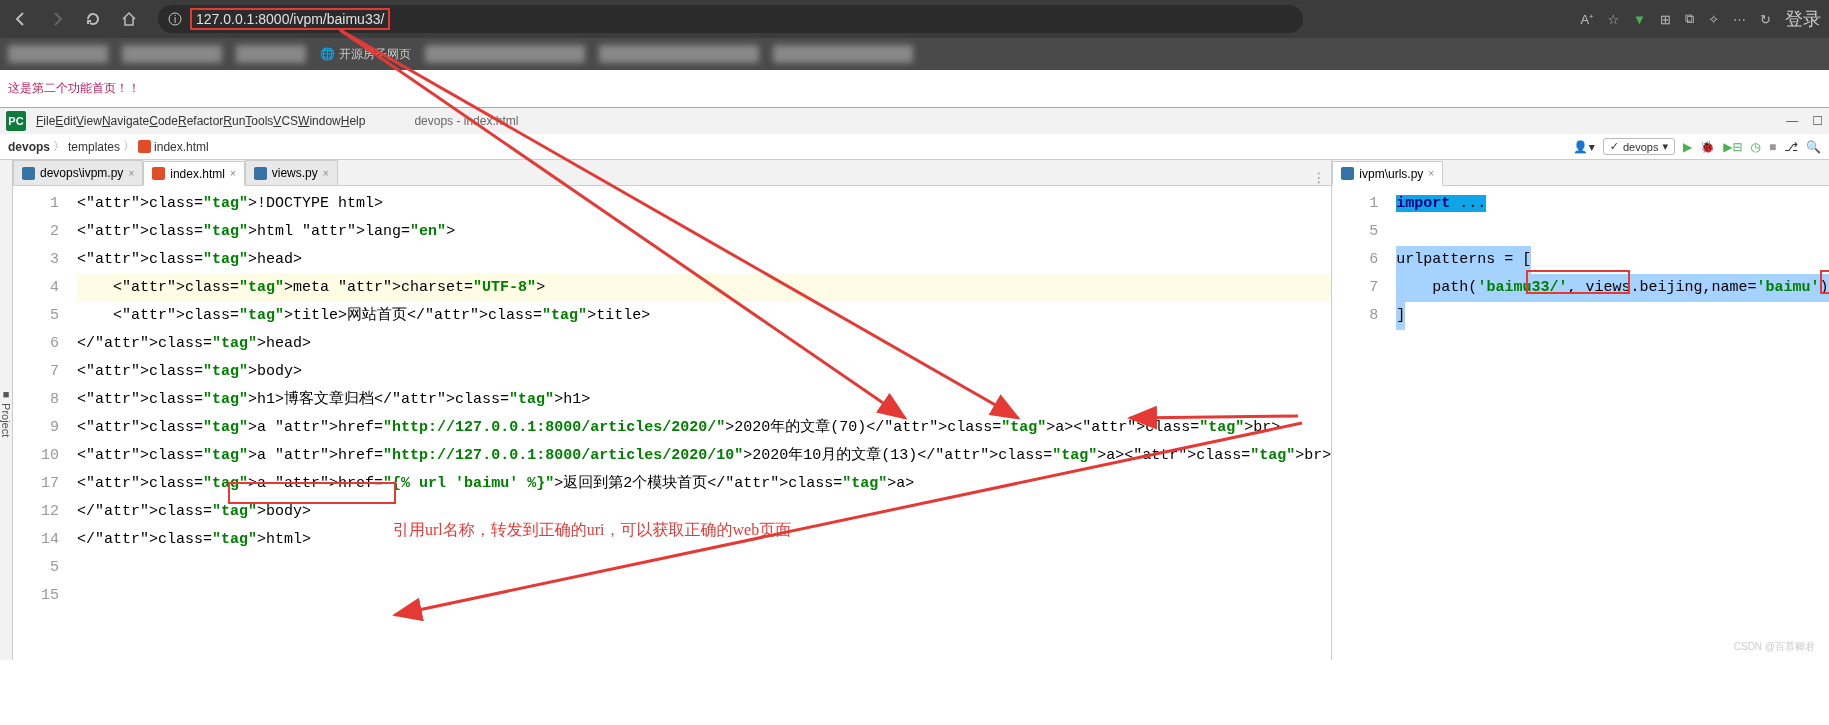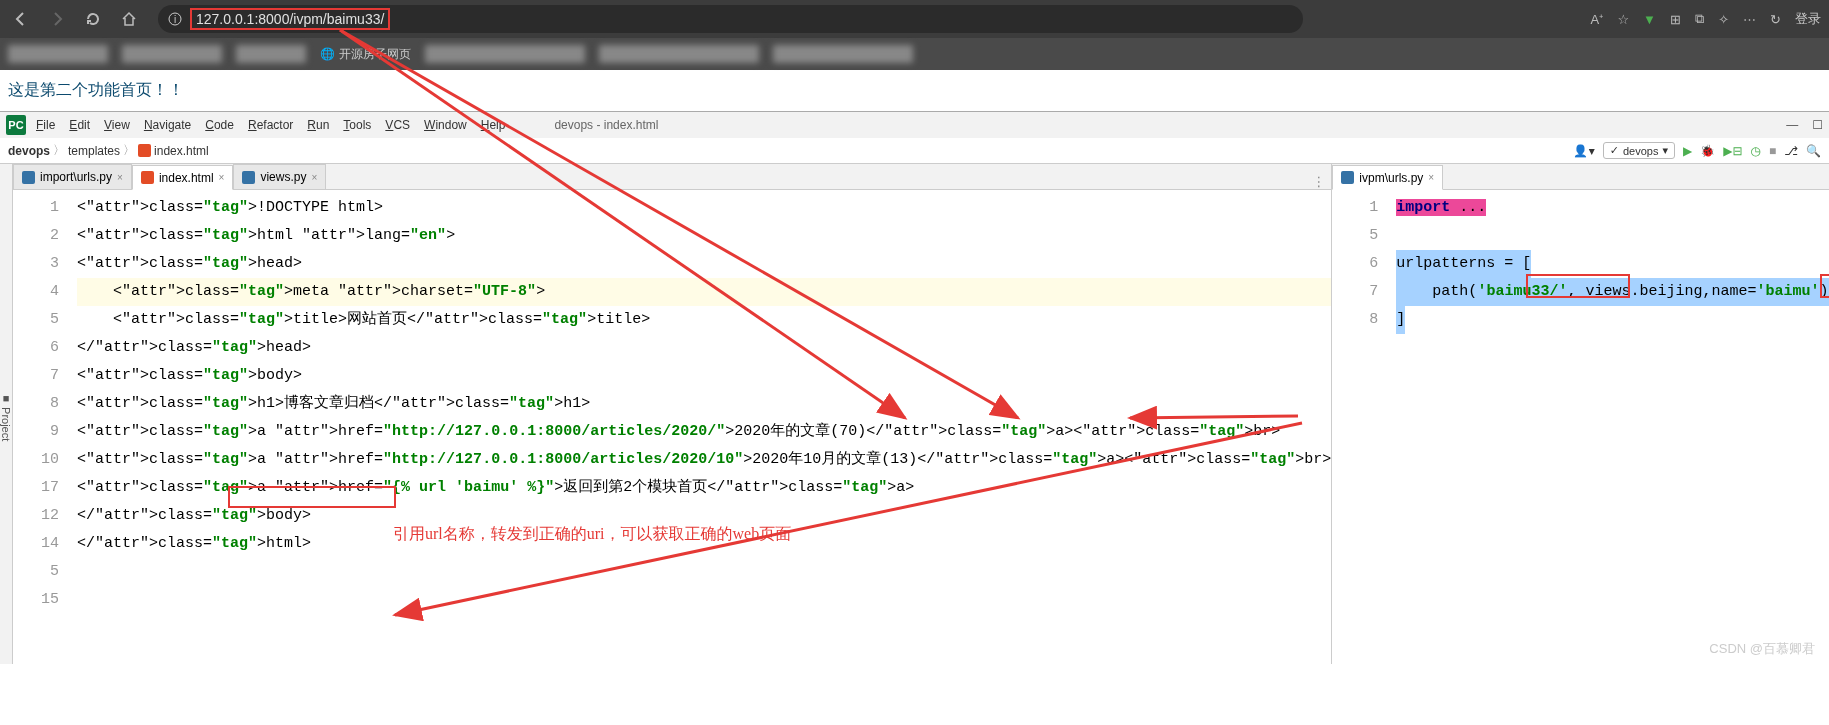--- a/index.html
+++ b/index.html
@@ -8,35 +8,35 @@
 
 .browser-bar { background: #3c3c3c; height: 38px; display: flex; align-items: center; padding: 0 8px; gap: 10px; }
 .browser-bar .nav-btn { color: #bbb; cursor: pointer; display: flex; align-items: center; justify-content: center; width: 26px; height: 26px; }
 .browser-bar .nav-btn.disabled { color: #666; }
 .addr-wrap { flex: 0 0 auto; display: flex; align-items: center; background: #2b2b2b; height: 28px; border-radius: 14px; padding: 0 10px; margin-left: 6px; width: 1145px; }
 .addr-wrap .secure { color: #ccc; margin-right: 8px; display: flex; align-items: center; }
 .addr-wrap .url { color: #e0e0e0; font-size: 14px; font-family: Arial; }
 .url-box { border: 2px solid #e53935; padding: 1px 4px; display: inline-block; }
 .right-icons { margin-left: auto; display: flex; gap: 14px; align-items: center; color: #bbb; }
 .right-icons span { cursor: pointer; }
-.btn-login { color: #ccc; font-size: 13px; }
+.btn-login { color: #ccc; font-size: 18px; }
 
 
 .bookmarks-bar { background: #4a4a4a; height: 32px; display: flex; align-items: center; padding: 0 8px; gap: 14px; color: #ccc; font-size: 12px; }
 .bookmark-item { display: flex; align-items: center; gap: 4px; cursor: pointer; }
 .blur { filter: blur(3px); background: #888; width: 100px; height: 18px; border-radius: 2px; }
 
 
-.page-content { background: #fff; padding: 10px 8px; font-size: 16px; color: #0c4a6e; }
+.page-content { background: #fff; padding: 10px 8px; font-size: 12px; color: #be185d; }
 
 
 .ide { border-top: 1px solid #aaa; background: #f2f2f2; }
 .ide-titlebar { background: #f2f2f2; height: 26px; display: flex; align-items: center; padding: 0 6px; gap: 2px; font-size: 12px; color: #333; text-align: center; }
 .ide-logo { width: 20px; height: 20px; background: #0d7a3e; color: #fff; font-weight: bold; font-size: 11px; display: flex; align-items: center; justify-content: center; border-radius: 2px; margin-right: 8px; }
-.ide-menu { display: flex; gap: 14px; }
+.ide-menu { display: flex; }
 .ide-menu span { cursor: pointer; }
 .ide-menu span u { text-decoration: underline; }
 .ide-title-doc { margin-left: 47px; color: #666; }
 .ide-winctl { margin-left: auto; display: flex; gap: 14px; color: #555; }
 
 
 .ide-breadcrumb { background: #fff; height: 26px; display: flex; align-items: center; padding: 0 8px; font-size: 12px; color: #333; border-bottom: 1px solid #ccc; }
 .ide-breadcrumb .crumb { display: flex; align-items: center; gap: 3px; }
 .ide-breadcrumb .sep { margin: 0 3px; color: #888; }
 .ide-run-controls { margin-left: auto; display: flex; align-items: center; gap: 8px; }
@@ -62,34 +62,34 @@
 
 .code-area { flex: 1; display: flex; font-family: "Consolas", "Courier New", monospace; font-size: 15px; line-height: 28px; position: relative; }
 .gutter { width: 56px; text-align: right; color: #999; padding: 4px 10px 0 0; user-select: none; background: #fff; }
 .gutter div { height: 28px; }
 .code { flex: 1; padding: 4px 0 0 8px; white-space: pre; color: #000; position: relative; }
 .code .ln { height: 28px; position: relative; }
 .hl-line { background: #fffce6; }
 .str { color: #008000; font-weight: bold; }
 .txt { color: #000; }
 .kw { color: #000080; font-weight: bold; }
-.fold-bg { background: #ec4899; margin-top: 6px; }
+.fold-bg { background: #0ea5e9; margin-top: 6px; }
 
 
 .sel-bg { background: #a6d2ff; display: inline-block; }
 
 
 .red-box { border: 2px solid #e53935; position: absolute; pointer-events: none; }
 .red-text { color: #e53935; font-family: "Microsoft YaHei"; font-size: 16px; position: absolute; }
 
 
 .arrow-overlay { position: absolute; top: 0; left: 0; pointer-events: none; }
 
 
-.watermark { position: absolute; right: 14px; bottom: 6px; color: #ccc; font-size: 13px; }
+.watermark { position: absolute; right: 14px; bottom: 6px; color: #ccc; font-size: 10px; }
 </style>
 </head>
 <body>
 
 <div class="browser-bar">
   <span class="nav-btn">
       <svg width="16" height="16" viewBox="0 0 16 16">
         <path d="M10 2 L4 8 L10 14" stroke="#bbb" stroke-width="2" fill="none"></path>
       </svg>
     </span>
@@ -197,21 +197,21 @@
     </div>
   </div>
 
   <div class="editor-split">
     <div class="left-gutter">■ <span>Project</span></div>
 
     <div class="editor-pane">
       <div class="tab-bar" id="tabs-left">
         <div class="tab">
             <span class="file-icon py"></span>
-            <span>import\urls.py</span>
+            <span>devops\ivpm.py</span>
             <span class="close">×</span>
           </div>
           <div class="tab active">
             <span class="file-icon html"></span>
             <span>index.html</span>
             <span class="close">×</span>
           </div>
           <div class="tab">
             <span class="file-icon py"></span>
             <span>views.py</span>

